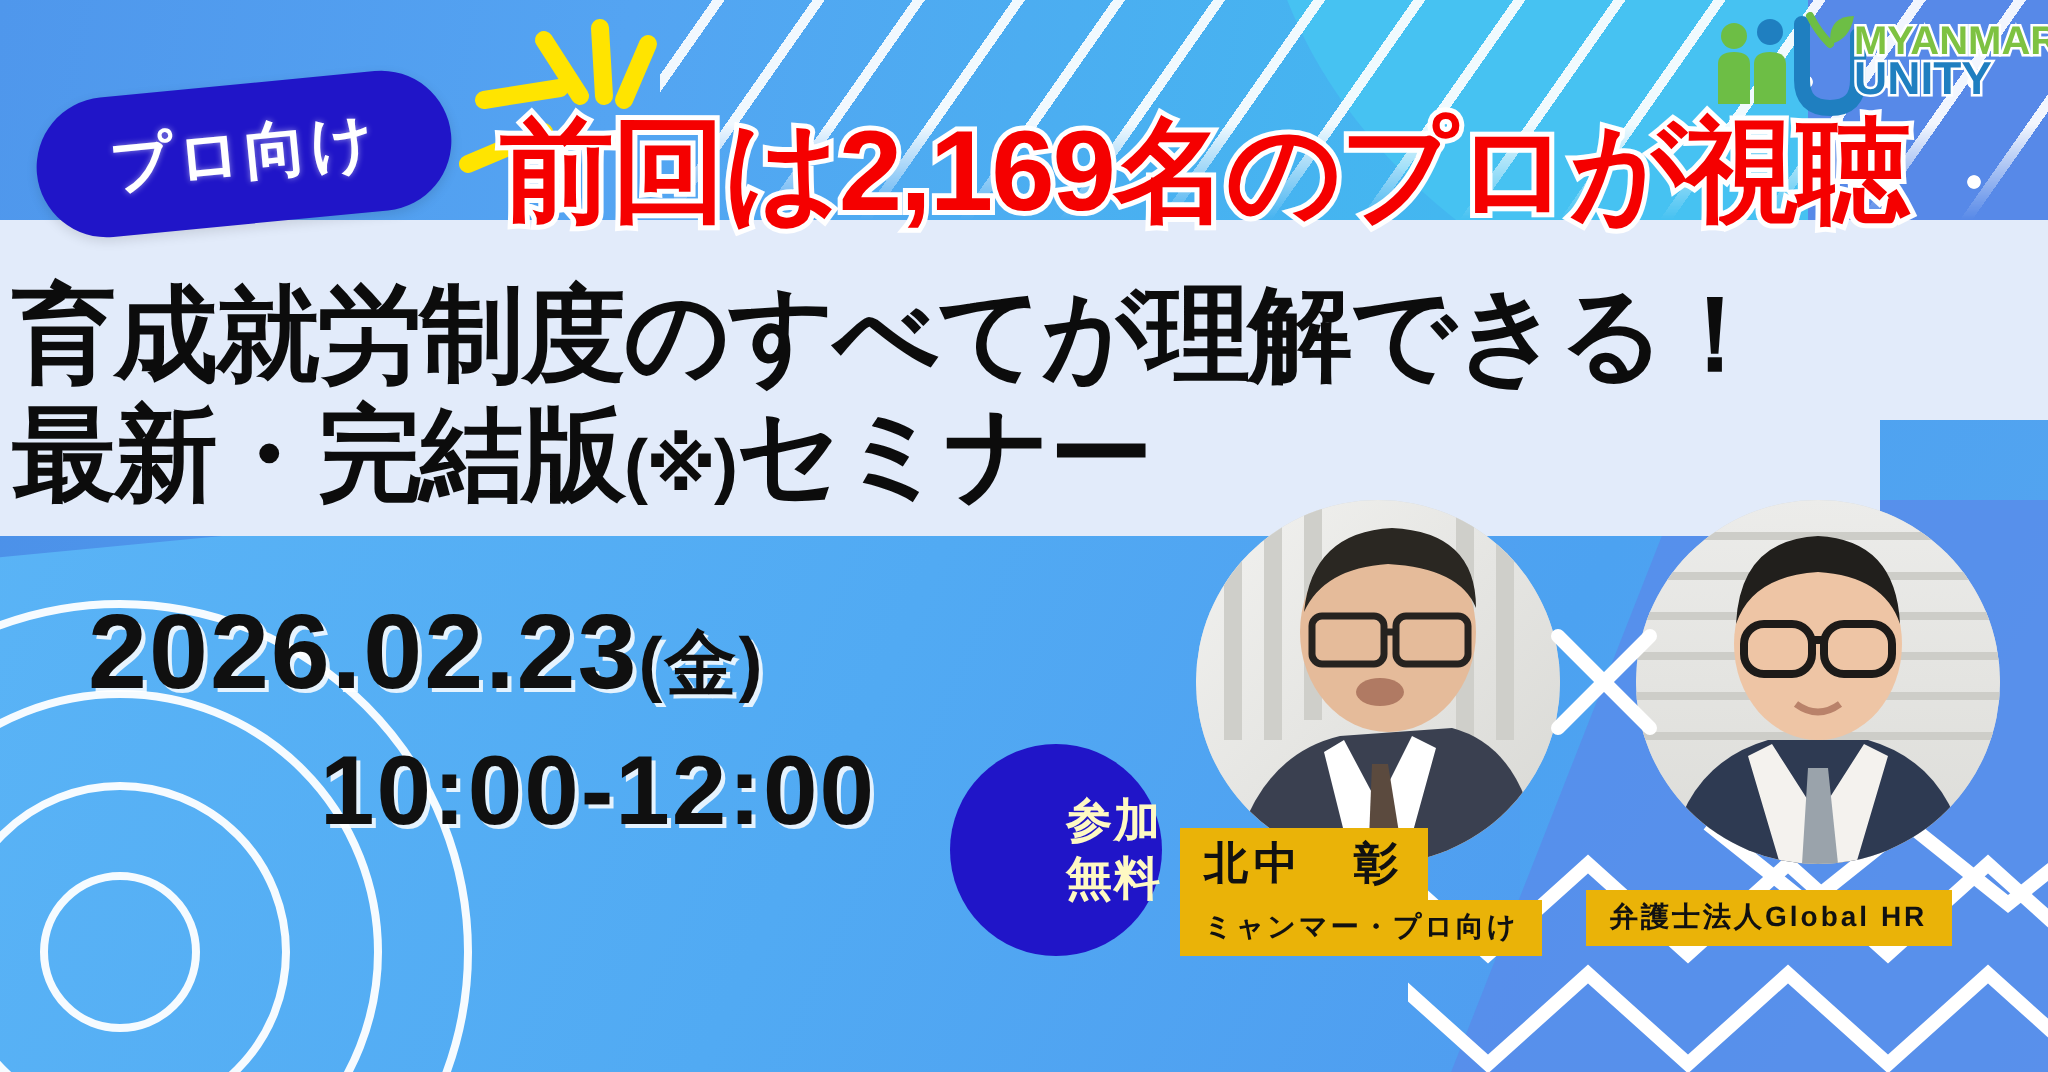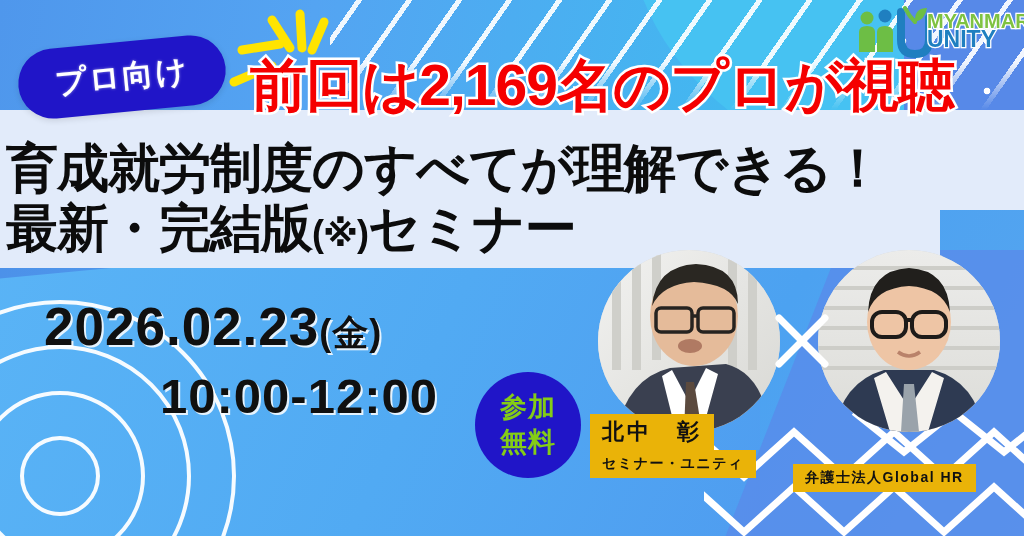--- a/index.html
+++ b/index.html
@@ -164,22 +164,22 @@
     text-shadow:2px 2px 0 rgba(255,255,255,.85);
     text-align:center;
   }
 
   
   .free-circle {
     position:absolute; left:475px; top:372px;
     width:106px; height:106px; border-radius:50%;
     background:#2015c8;
     display:flex; flex-direction:column;
-    align-items:center; justify-content:center;
-    color:#84cc16; font-weight:bold; font-size:27px; line-height:1.28;
+    align-items:flex-end; justify-content:center;
+    color:#fef9c3; font-weight:bold; font-size:23px; line-height:1.28;
     letter-spacing:1px;
   }
 
   
   .photo {
     position:absolute; border-radius:50%; overflow:hidden;
     border:0; background:#cfd5dc;
   }
   .photo-1 { left:598px; top:250px; width:182px; height:182px; }
   .photo-2 { left:818px; top:250px; width:182px; height:182px; }
@@ -194,21 +194,21 @@
     padding:3px 12px 4px;
     white-space:nowrap;
     text-align:center;
   }
   .np-name { font-size:22px; letter-spacing:3px; }
   .np-role { font-size:14px; letter-spacing:1.5px; line-height:1.5; }
 
   .np1-name { left:590px; top:414px; }
   .np1-role { left:590px; top:450px; }
   .np2-name { left:793px; top:414px; }
-  .np2-role { left:793px; top:464px; }
+  .np2-role { left:793px; top:445px; }
 </style>
 </head>
 <body>
 
 <div id="banner">
 
   <div class="bg-base"></div>
   <div class="bg-cyan-top"></div>
   <div class="bg-cyan-blob"></div>
   <div class="bg-deepblue-right"></div>
@@ -345,20 +345,20 @@
     </svg>
   </div>
 
   <svg class="x-mark" viewBox="0 0 58 58">
     <line x1="6" y1="6" x2="52" y2="52" stroke="#ffffff" stroke-width="7" stroke-linecap="round"></line>
     <line x1="52" y1="6" x2="6" y2="52" stroke="#ffffff" stroke-width="7" stroke-linecap="round"></line>
   </svg>
 
   <div class="nameplate np-name np1-name">北中　彰</div>
   <div class="nameplate np-role np1-role">
-    <div>セミナー・ユニティ</div>
+    <div>ミャンマー・プロ向け</div>
   </div>
 
   <div class="nameplate np-role np2-role">
     <div>弁護士法人Global HR</div>
   </div>
 
 </div>
 
 </body></html>

